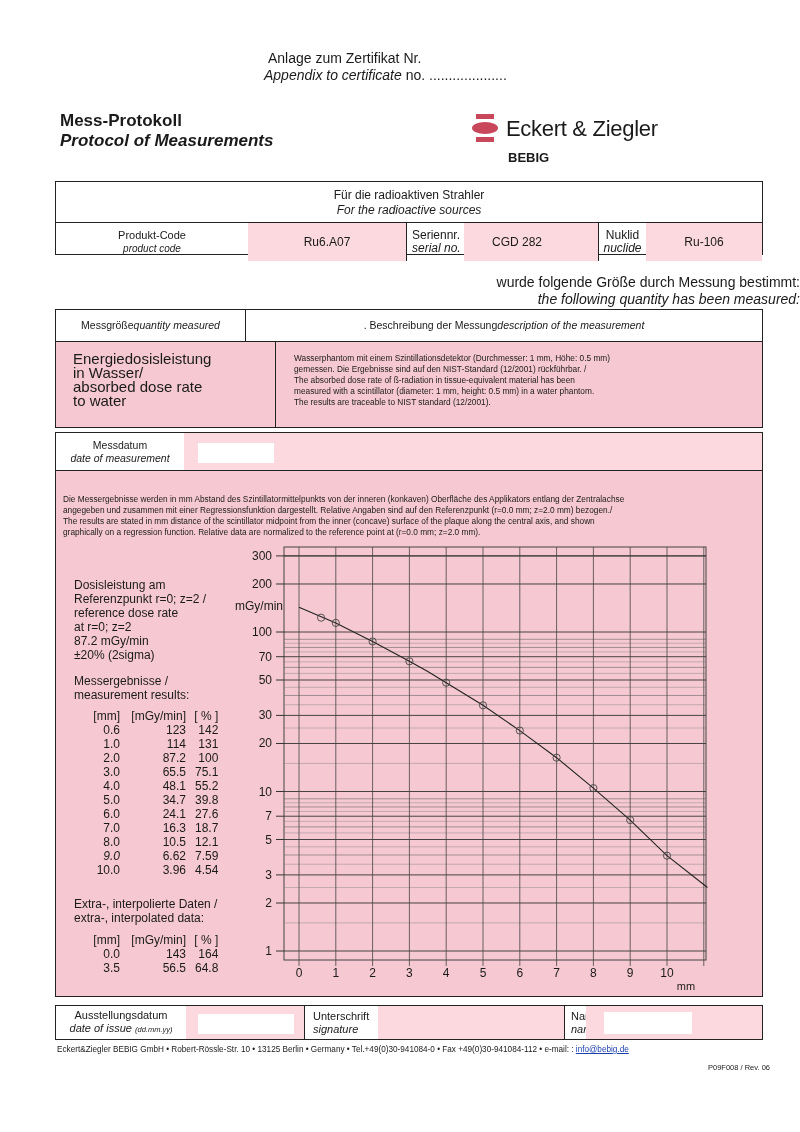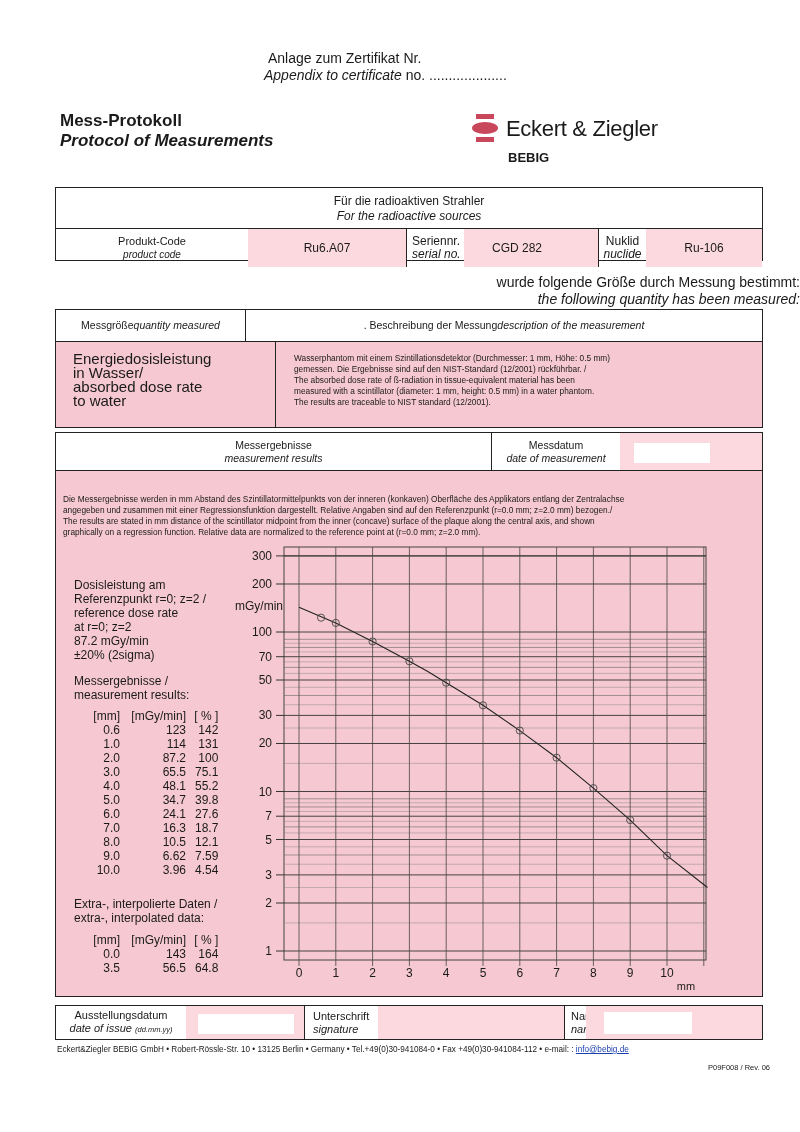--- a/index.html
+++ b/index.html
@@ -14,21 +14,21 @@
   #appx { left: 268px; top: 50px; font-size: 14px; line-height: 17px; }
   #title { left: 60px; top: 111px; font-size: 17px; font-weight: bold; line-height: 20px; }
 
   #logo { left: 472px; top: 112px; width: 200px; height: 60px; }
   #logo .bar { position: absolute; left: 4px; width: 18px; height: 5px; background: #c8475b; }
   #logo .oval { position: absolute; left: 0px; top: 10px; width: 26px; height: 12px; background: #c8475b; border-radius: 50%; }
   #logo .name { position: absolute; left: 34px; top: 4px; font-size: 22px; letter-spacing: -0.3px; }
   #logo .sub { position: absolute; left: 36px; top: 38px; font-size: 13px; font-weight: bold; }
 
   
-  #src { left: 55px; top: 187px; width: 708px; height: 74px; }
+  #src { left: 55px; top: 181px; width: 708px; height: 74px; }
   #src .head { height: 41px; border-bottom: 1.5px solid #222; text-align: center; font-size: 12px; line-height: 15px; padding-top: 6px; }
   #src .row { display: flex; height: 38px; }
   #src .cell { display: flex; align-items: center; justify-content: center; font-size: 12px; text-align: center; line-height: 13px; }
   #src .lbl { font-size: 12px; }
 
   #wurde { left: 0; width: 800px; top: 274px; text-align: right; font-size: 14px; line-height: 17px; }
 
   
   #qty { left: 55px; top: 309px; width: 708px; height: 119px; }
   #qty .hrow { display: flex; height: 32px; border-bottom: 1.5px solid #222; }
@@ -132,24 +132,20 @@
       <div>gemessen. Die Ergebnisse sind auf den NIST-Standard (12/2001) rückführbar. /</div>
       <div>The absorbed dose rate of ß-radiation in tissue-equivalent material has been</div>
       <div>measured with a scintillator (diameter: 1 mm, height: 0.5 mm) in a water phantom.</div>
       <div>The results are traceable to NIST standard (12/2001).</div>
     </div>
   </div>
 </div>
 
 <div id="res" class="abs box pink">
   <div class="hrow" style="background:#fff;">
-    <div class="hcell" style="width:436px;border-right:1.5px solid #222;">
-      <div>Messergebnisse</div>
-      <div class="it">measurement results</div>
-    </div>
     <div class="hcell" style="width:128px;">
       <div>Messdatum</div>
       <div class="it">date of measurement</div>
     </div>
     <div class="pinkl" style="flex:1;position:relative;">
       <div class="redact" style="left:14px;top:10px;width:76px;height:20px;"></div>
     </div>
   </div>
 
   <div class="intro">
@@ -221,21 +217,21 @@
           <td style="padding-left: 5px;">7.0</td>
           <td style="padding-left: 14px;">16.3</td>
           <td style="padding-left: 9px;">18.7</td>
         </tr>
         <tr>
           <td style="padding-left: 5px;">8.0</td>
           <td style="padding-left: 14px;">10.5</td>
           <td style="padding-left: 9px;">12.1</td>
         </tr>
         <tr>
-          <td style="padding-left: 5px;">9.0</td>
+          <td style="padding-left: 5px; font-style: italic;">9.0</td>
           <td style="padding-left: 14px;">6.62</td>
           <td style="padding-left: 9px;">7.59</td>
         </tr>
         <tr>
           <td style="padding-left: 5px;">10.0</td>
           <td style="padding-left: 14px;">3.96</td>
           <td style="padding-left: 9px;">4.54</td>
         </tr>
       </tbody>
   </table>

